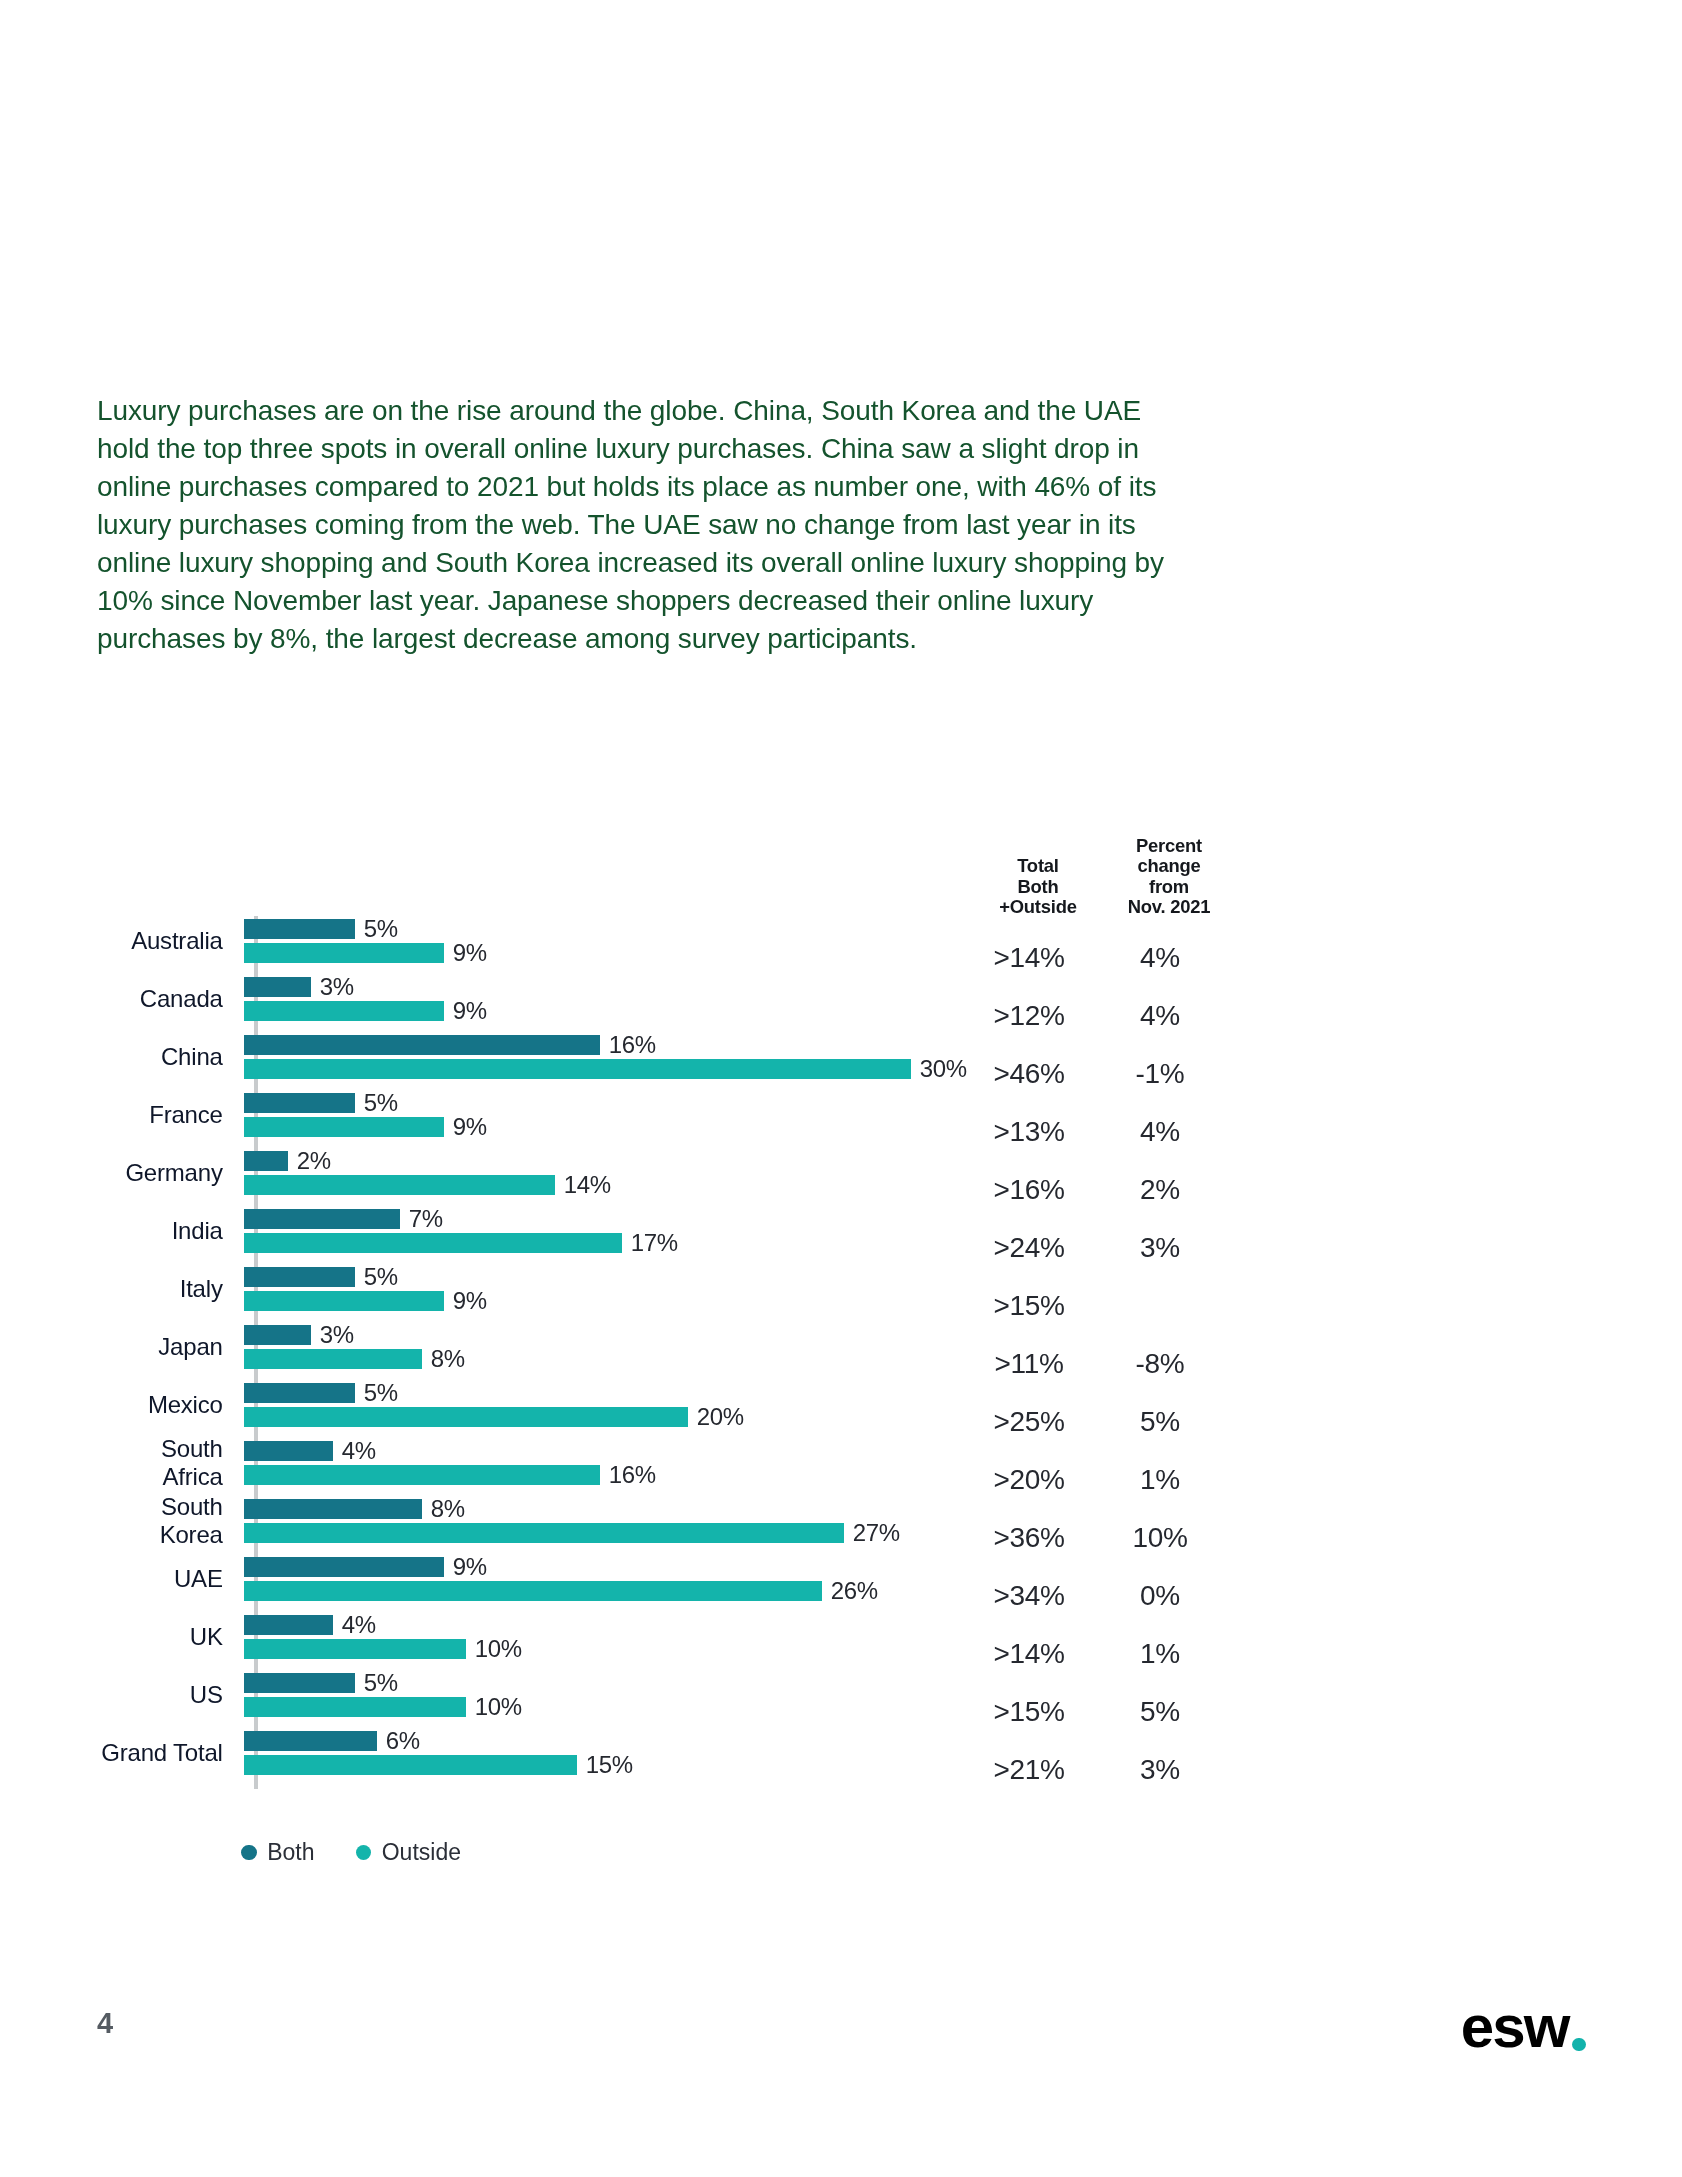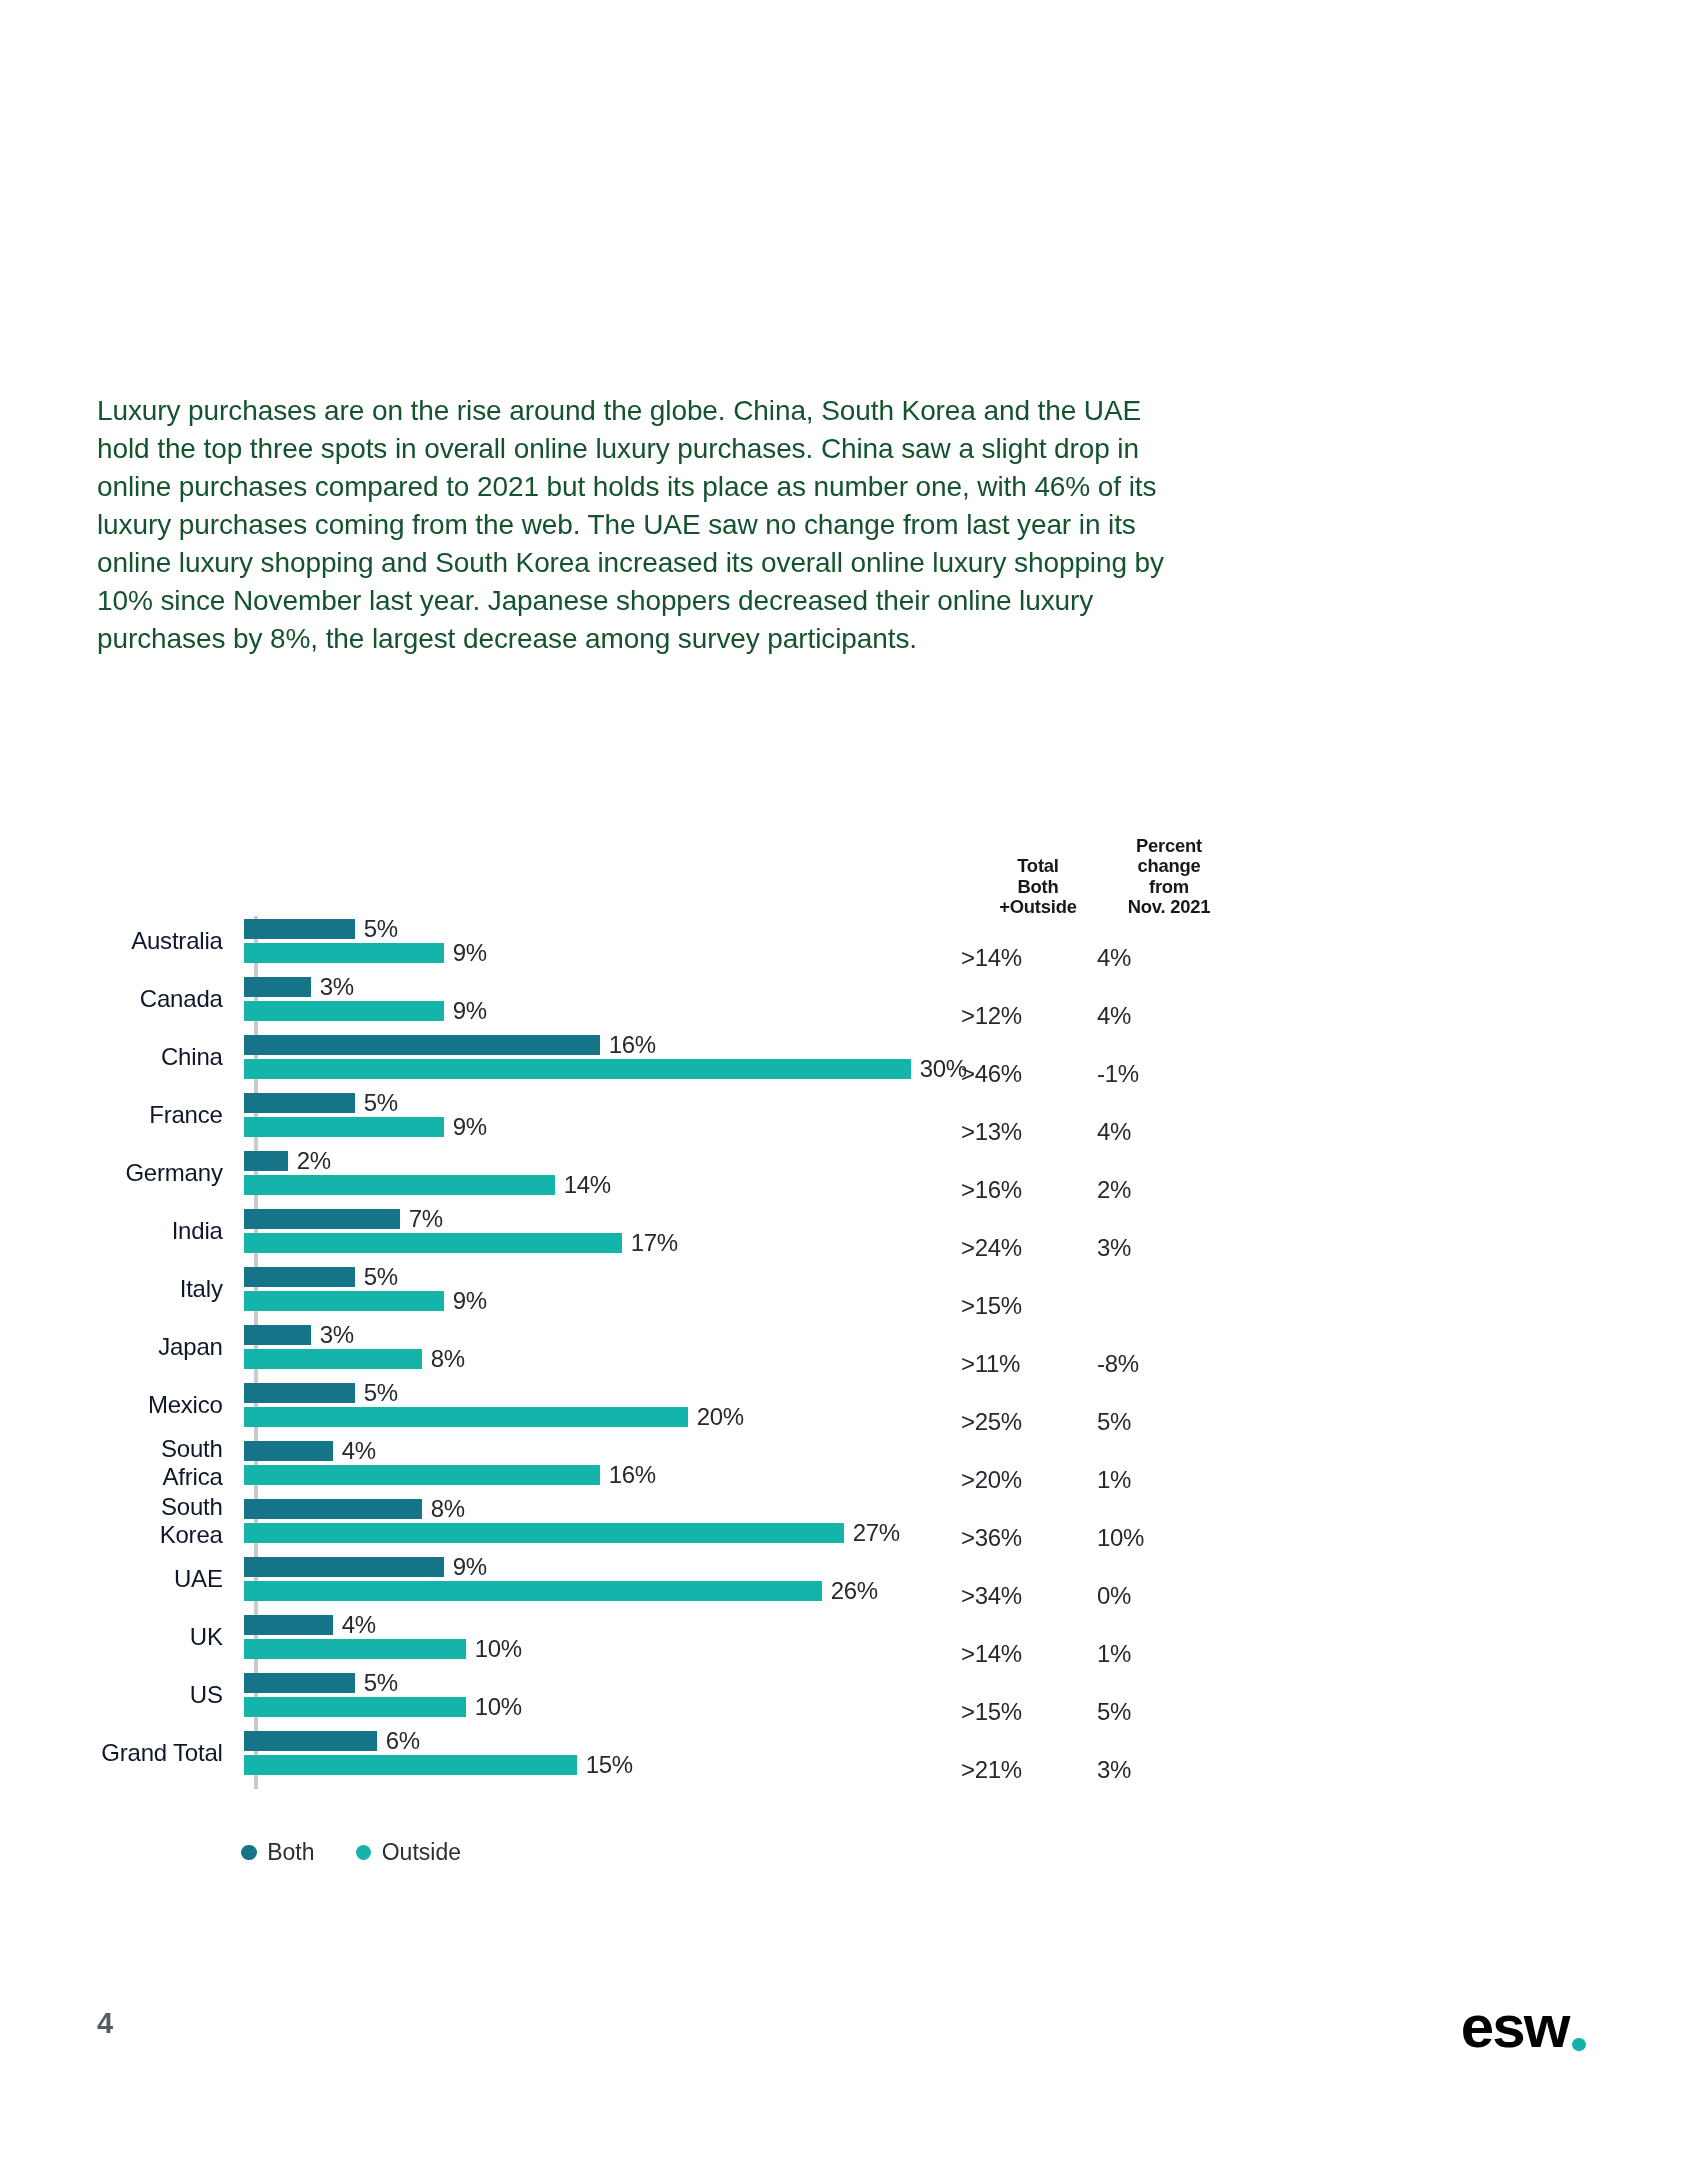--- a/index.html
+++ b/index.html
@@ -151,22 +151,23 @@
   .bar.both    { background: #157488; }
   .bar.outside { background: #14B4AB; }
   .bar-val {
     margin-left: 8.7px;
     font-size: 24px;
     color: #25282f;
     letter-spacing: -0.3px;
     white-space: nowrap;
   }
   .cell-total, .cell-change {
-    font-size: 24px;
+    font-size: 28px;
     color: #25282f;
+    text-align: center;
     letter-spacing: -0.3px;
     margin-top: 33px;
   }
   .cell-total  { width: 136px; margin-left: 9.7px; }
   .cell-change { width: 126px; }
 
   
   .legend {
     position: absolute;
     left: 241px;

